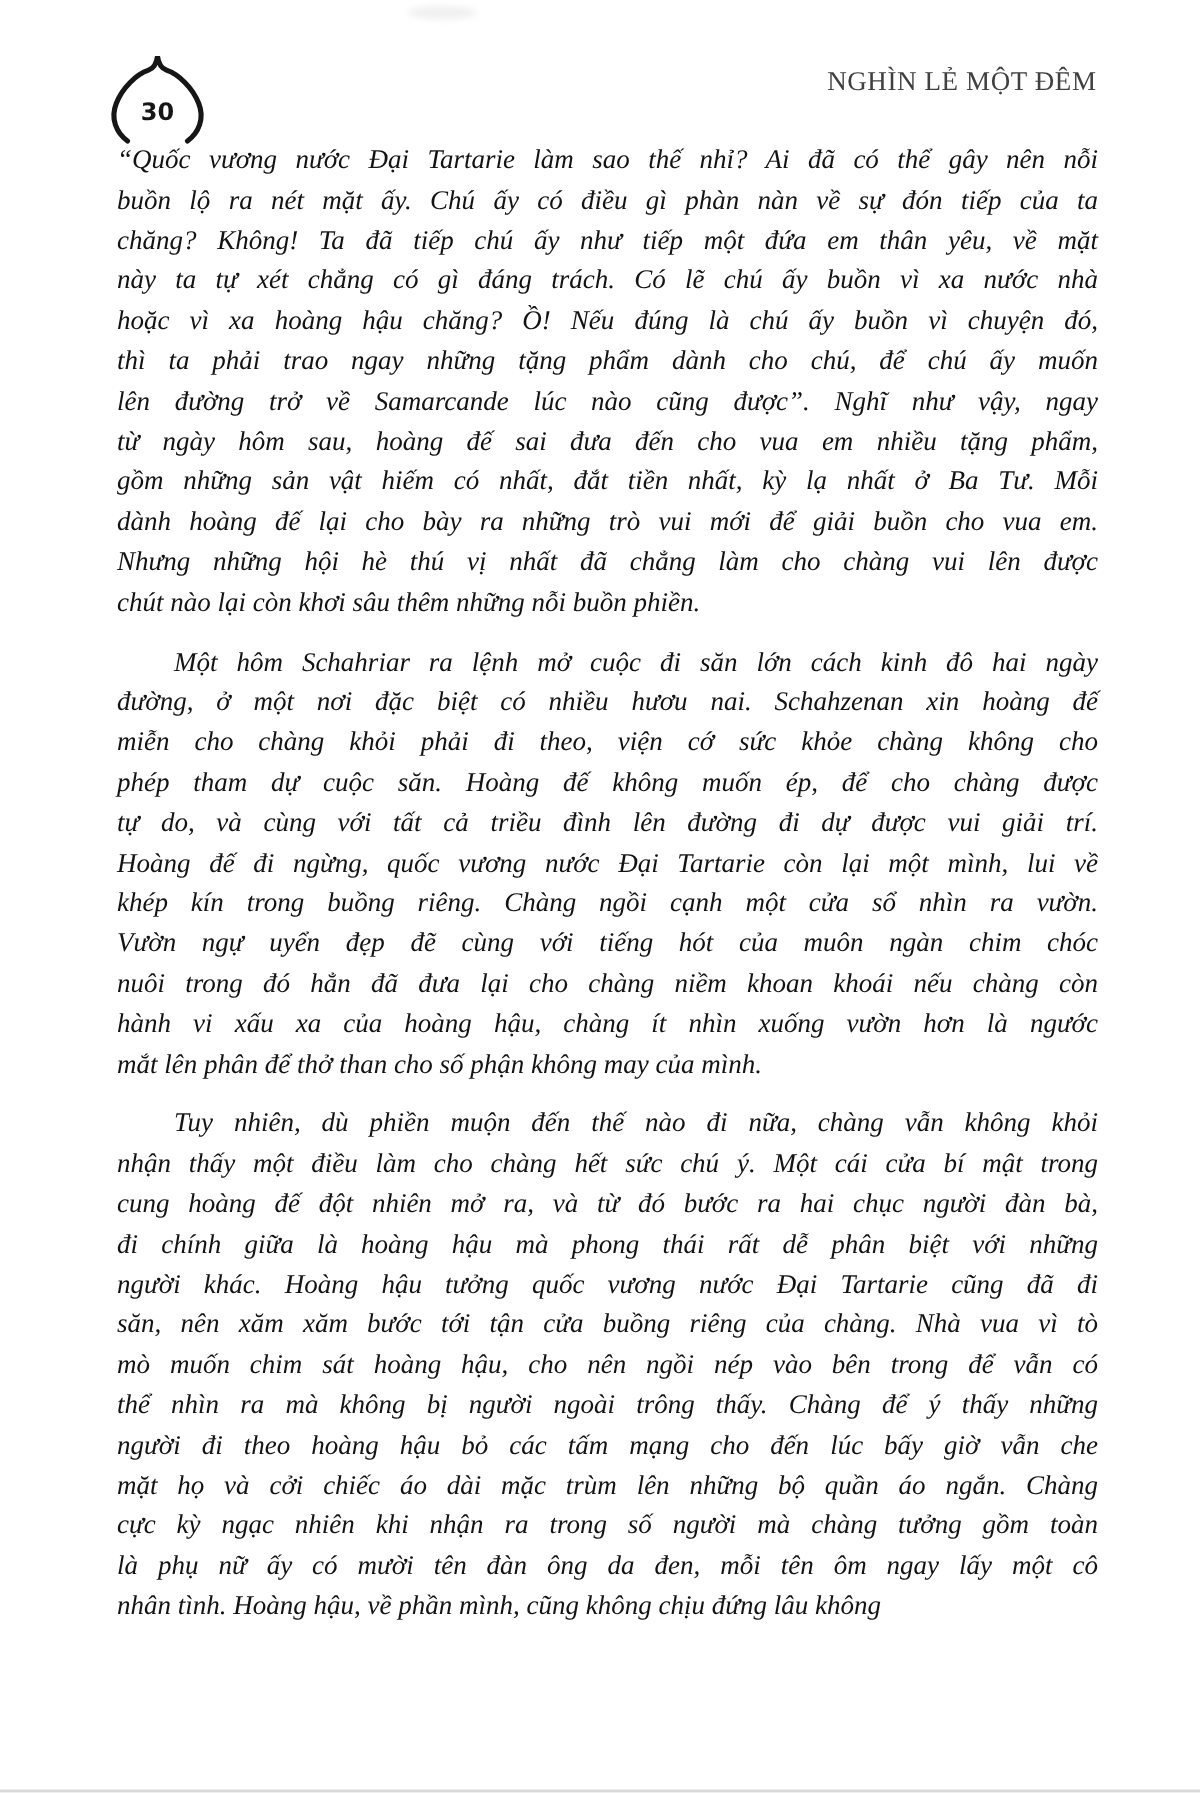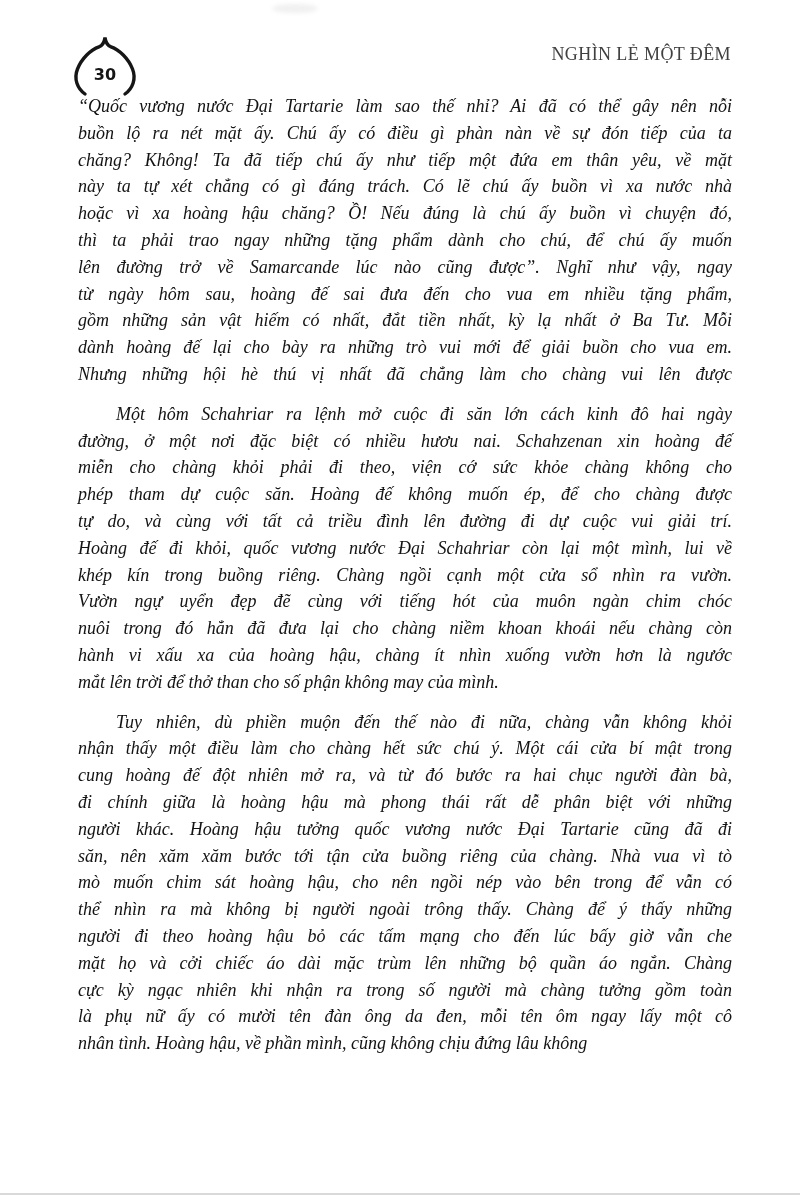--- a/index.html
+++ b/index.html
@@ -119,33 +119,34 @@
         <div class="line">buồn lộ ra nét mặt ấy. Chú ấy có điều gì phàn nàn về sự đón tiếp của ta</div>
         <div class="line">chăng? Không! Ta đã tiếp chú ấy như tiếp một đứa em thân yêu, về mặt</div>
         <div class="line">này ta tự xét chẳng có gì đáng trách. Có lẽ chú ấy buồn vì xa nước nhà</div>
         <div class="line">hoặc vì xa hoàng hậu chăng? Ồ! Nếu đúng là chú ấy buồn vì chuyện đó,</div>
         <div class="line">thì ta phải trao ngay những tặng phẩm dành cho chú, để chú ấy muốn</div>
         <div class="line">lên đường trở về Samarcande lúc nào cũng được”. Nghĩ như vậy, ngay</div>
         <div class="line">từ ngày hôm sau, hoàng đế sai đưa đến cho vua em nhiều tặng phẩm,</div>
         <div class="line">gồm những sản vật hiếm có nhất, đắt tiền nhất, kỳ lạ nhất ở Ba Tư. Mỗi</div>
         <div class="line">dành hoàng đế lại cho bày ra những trò vui mới để giải buồn cho vua em.</div>
         <div class="line">Nhưng những hội hè thú vị nhất đã chẳng làm cho chàng vui lên được</div>
+        <div class="line last">chút nào lại còn khơi sâu thêm những nỗi buồn phiền.</div>
       </div>
       <div class="para indent-first">
         <div class="line">Một hôm Schahriar ra lệnh mở cuộc đi săn lớn cách kinh đô hai ngày</div>
         <div class="line">đường, ở một nơi đặc biệt có nhiều hươu nai. Schahzenan xin hoàng đế</div>
         <div class="line">miễn cho chàng khỏi phải đi theo, viện cớ sức khỏe chàng không cho</div>
         <div class="line">phép tham dự cuộc săn. Hoàng đế không muốn ép, để cho chàng được</div>
-        <div class="line">tự do, và cùng với tất cả triều đình lên đường đi dự cuộc vui giải trí.</div>
-        <div class="line">Hoàng đế đi khỏi, quốc vương nước Đại Schahriar còn lại một mình, lui về</div>
+        <div class="line">tự do, và cùng với tất cả triều đình lên đường đi dự được vui giải trí.</div>
+        <div class="line">Hoàng đế đi ngừng, quốc vương nước Đại Tartarie còn lại một mình, lui về</div>
         <div class="line">khép kín trong buồng riêng. Chàng ngồi cạnh một cửa sổ nhìn ra vườn.</div>
         <div class="line">Vườn ngự uyển đẹp đẽ cùng với tiếng hót của muôn ngàn chim chóc</div>
         <div class="line">nuôi trong đó hẳn đã đưa lại cho chàng niềm khoan khoái nếu chàng còn</div>
         <div class="line">hành vi xấu xa của hoàng hậu, chàng ít nhìn xuống vườn hơn là ngước</div>
-        <div class="line last">mắt lên trời để thở than cho số phận không may của mình.</div>
+        <div class="line last">mắt lên phân để thở than cho số phận không may của mình.</div>
       </div>
       <div class="para indent-first">
         <div class="line">Tuy nhiên, dù phiền muộn đến thế nào đi nữa, chàng vẫn không khỏi</div>
         <div class="line">nhận thấy một điều làm cho chàng hết sức chú ý. Một cái cửa bí mật trong</div>
         <div class="line">cung hoàng đế đột nhiên mở ra, và từ đó bước ra hai chục người đàn bà,</div>
         <div class="line">đi chính giữa là hoàng hậu mà phong thái rất dễ phân biệt với những</div>
         <div class="line">người khác. Hoàng hậu tưởng quốc vương nước Đại Tartarie cũng đã đi</div>
         <div class="line">săn, nên xăm xăm bước tới tận cửa buồng riêng của chàng. Nhà vua vì tò</div>
         <div class="line">mò muốn chim sát hoàng hậu, cho nên ngồi nép vào bên trong để vẫn có</div>
         <div class="line">thể nhìn ra mà không bị người ngoài trông thấy. Chàng để ý thấy những</div>

